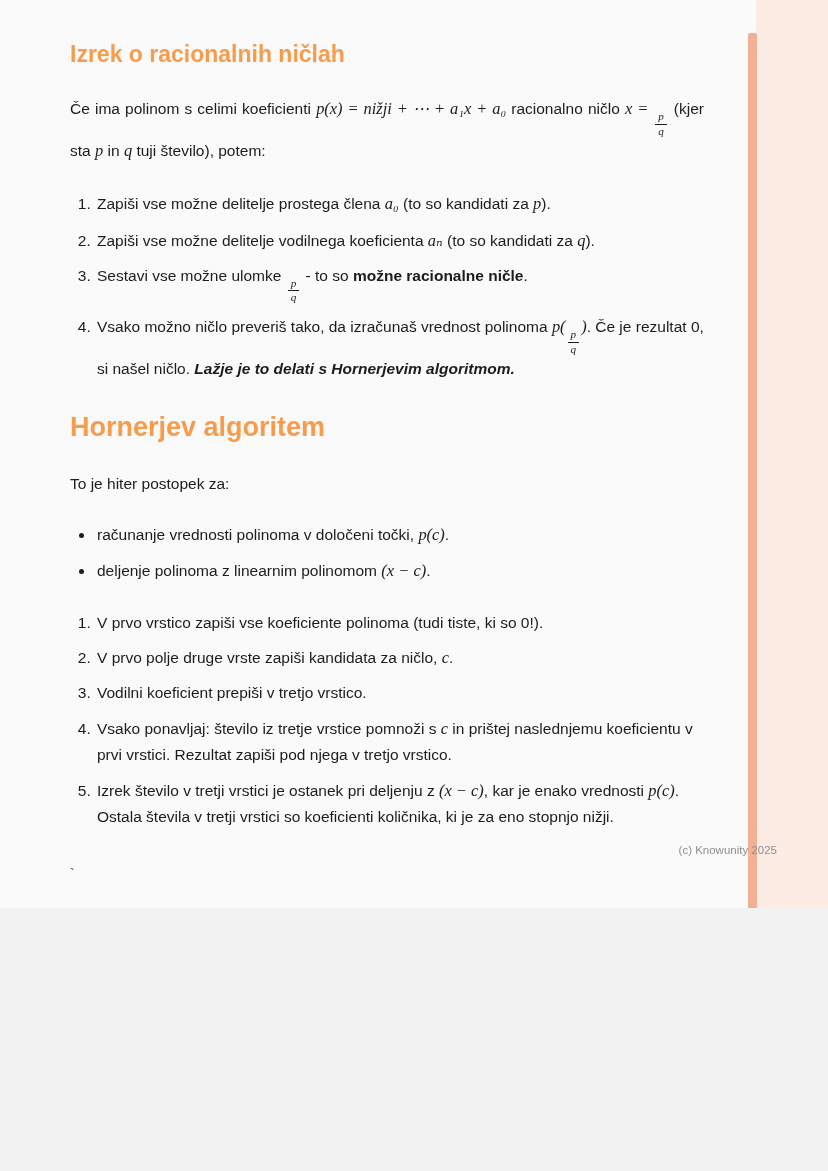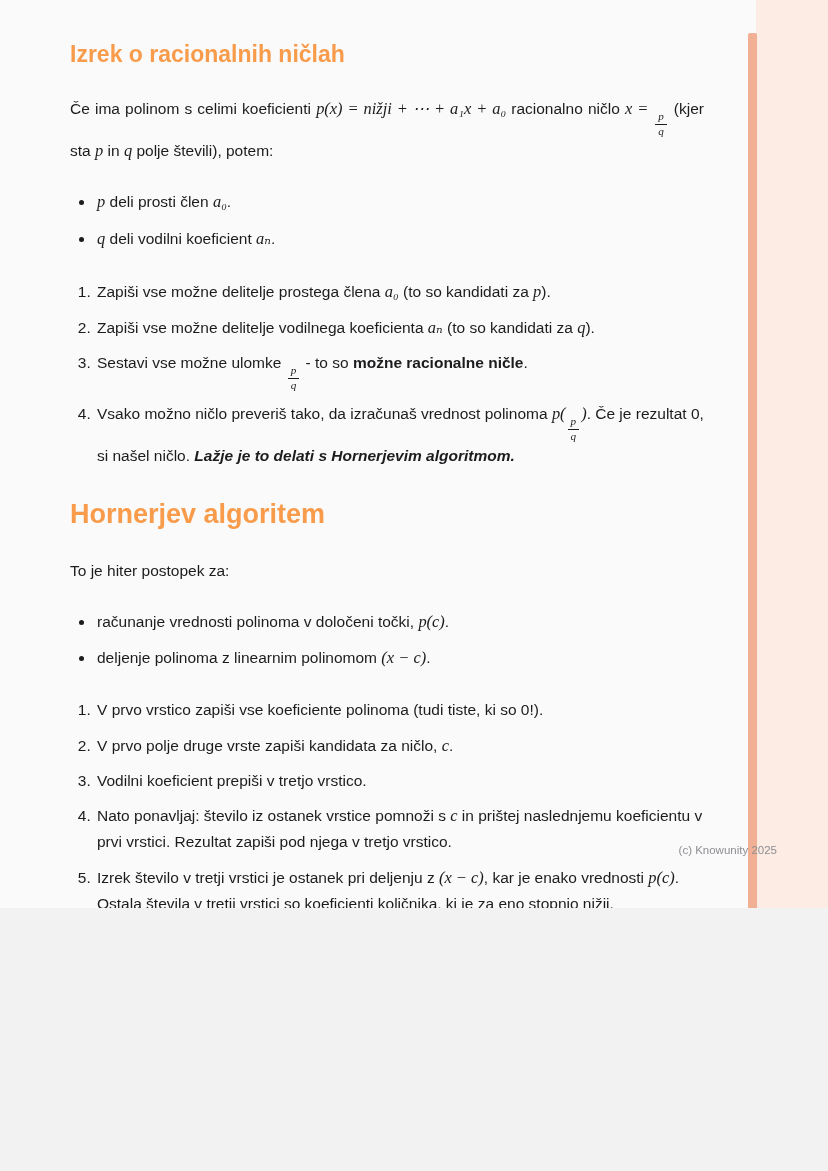--- a/index.html
+++ b/index.html
@@ -112,26 +112,22 @@
   <div class="side-panel"></div>
   <div class="side-stripe"></div>
 
   <div class="content">
 
     <h1 class="section-title">Izrek o racionalnih ničlah</h1>
 
     <p class="para justify"><span>Če ima polinom s celimi koeficienti </span><span class="math">p(x) = nižji + ⋯ + a₁x + a₀</span><span> racionalno ničlo </span><span class="math">x = </span><span class="frac math">
           <span class="num">p</span>
           <span class="den">q</span>
-        </span><span> (kjer sta </span><span class="math">p</span><span> in </span><span class="math">q</span><span> polje števili), potem:</span></p>
+        </span><span> (kjer sta </span><span class="math">p</span><span> in </span><span class="math">q</span><span> tuji število), potem:</span></p>
 
-    <ul class="bullet-list">
-      <li><span class="math">p</span><span> deli prosti člen </span><span class="math">a₀</span><span>.</span></li>
-      <li><span class="math">q</span><span> deli vodilni koeficient </span><span class="math">aₙ</span><span>.</span></li>
-    </ul>
 
 
     <ol class="num-list">
       <li><span>Zapiši vse možne delitelje prostega člena </span><span class="math">a₀</span><span> (to so kandidati za </span><span class="math">p</span><span>).</span></li>
       <li><span>Zapiši vse možne delitelje vodilnega koeficienta </span><span class="math">aₙ</span><span> (to so kandidati za </span><span class="math">q</span><span>).</span></li>
       <li><span>Sestavi vse možne ulomke </span><span class="frac math">
             <span class="num">p</span>
             <span class="den">q</span>
           </span><span> - to so </span><span class="bold-run">možne racionalne ničle</span><span>.</span></li>
       <li><span>Vsako možno ničlo preveriš tako, da izračunaš vrednost polinoma </span><span class="math">p(</span><span class="frac math">
@@ -147,21 +143,21 @@
     <ul class="bullet-list">
       <li><span>računanje vrednosti polinoma v določeni točki, </span><span class="math">p(c)</span><span>.</span></li>
       <li><span>deljenje polinoma z linearnim polinomom </span><span class="math">(x − c)</span><span>.</span></li>
     </ul>
 
 
     <ol class="num-list">
       <li><span>V prvo vrstico zapiši vse koeficiente polinoma (tudi tiste, ki so 0!).</span></li>
       <li><span>V prvo polje druge vrste zapiši kandidata za ničlo, </span><span class="math">c</span><span>.</span></li>
       <li><span>Vodilni koeficient prepiši v tretjo vrstico.</span></li>
-      <li><span>Nato ponavljaj: število iz ostanek vrstice pomnoži s </span><span class="math">c</span><span> in prištej naslednjemu koeficientu v prvi vrstici. Rezultat zapiši pod njega v tretjo vrstico.</span></li>
+      <li><span>Vsako ponavljaj: število iz tretje vrstice pomnoži s </span><span class="math">c</span><span> in prištej naslednjemu koeficientu v prvi vrstici. Rezultat zapiši pod njega v tretjo vrstico.</span></li>
       <li><span>Izrek število v tretji vrstici je ostanek pri deljenju z </span><span class="math">(x − c)</span><span>, kar je enako vrednosti </span><span class="math">p(c)</span><span>. Ostala števila v tretji vrstici so koeficienti količnika, ki je za eno stopnjo nižji.</span></li>
     </ol>
 
     <div class="stray">`</div>
 
   </div>
 
   <div class="footer">(c) Knowunity 2025</div>
 
 </div>

